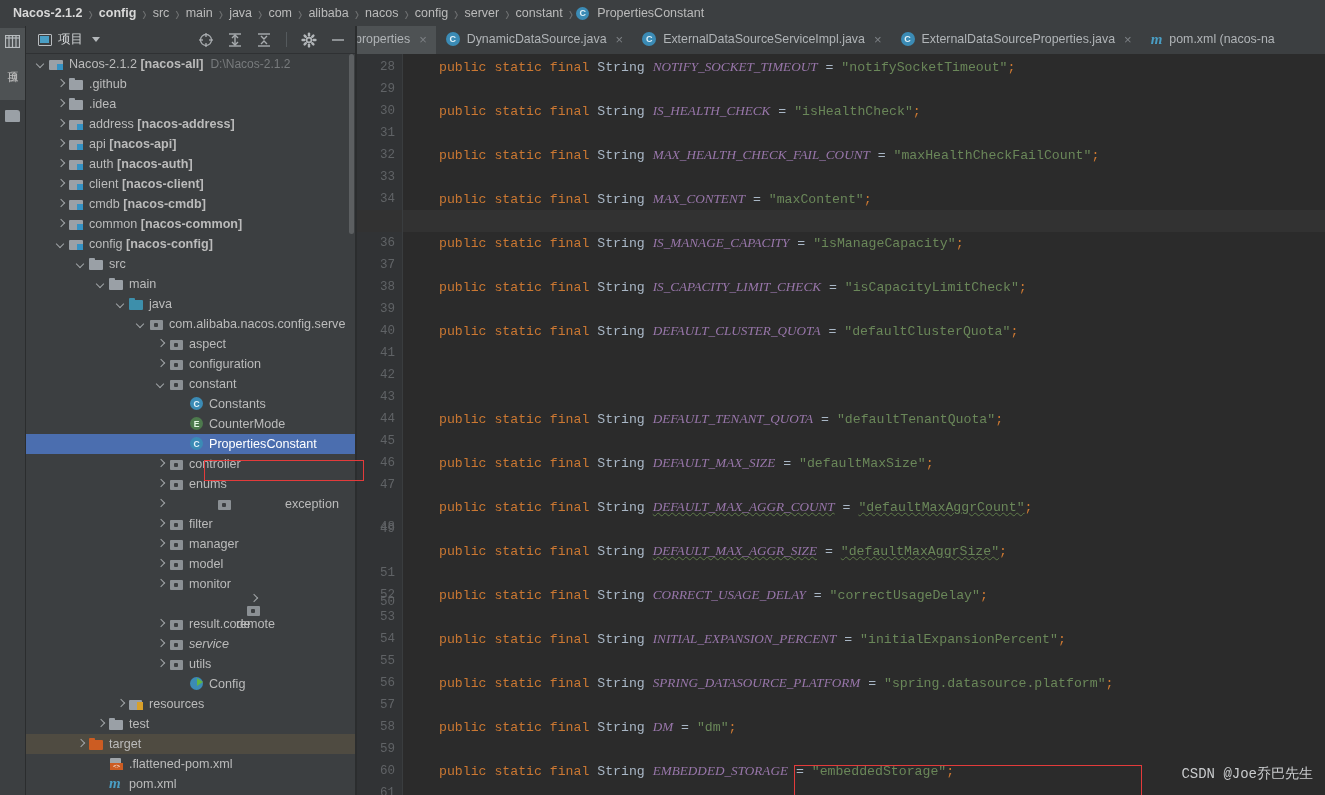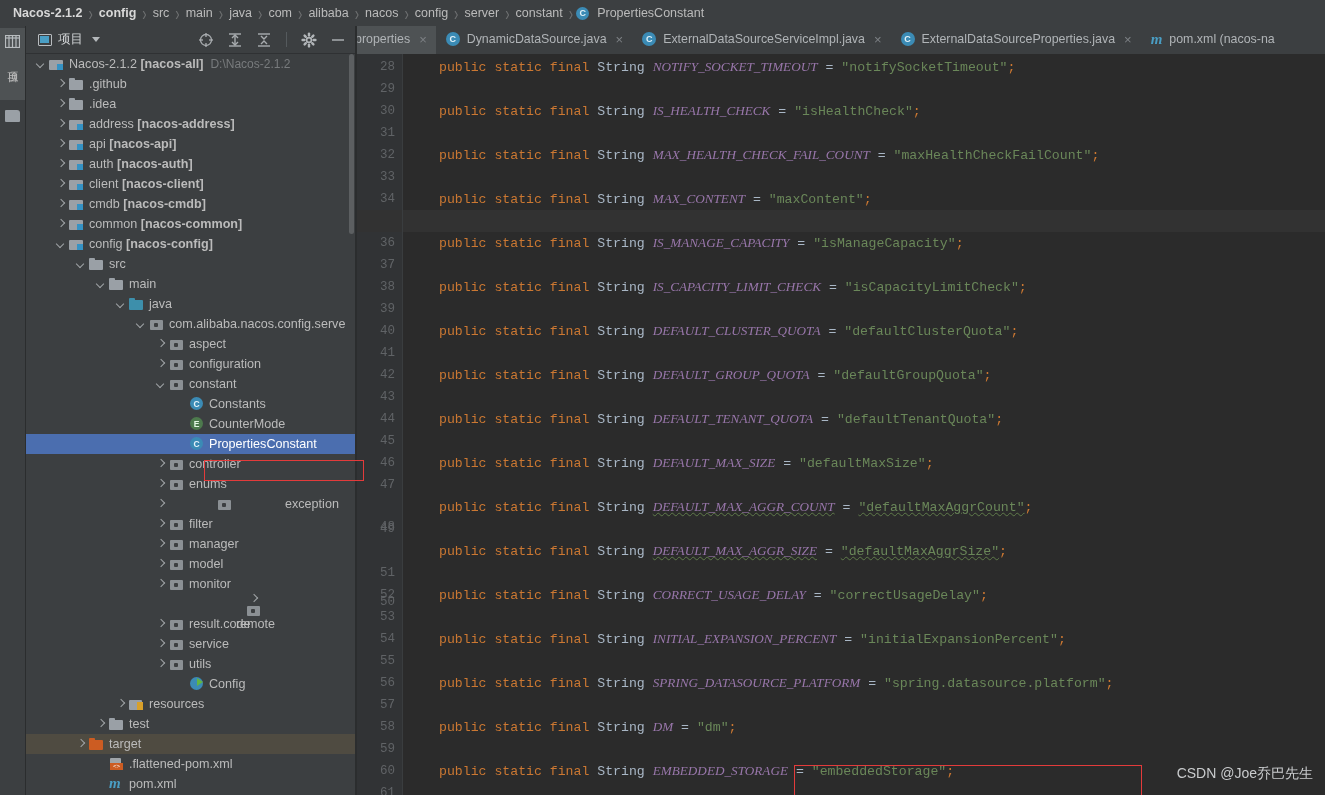--- a/index.html
+++ b/index.html
@@ -345,21 +345,21 @@
     text-decoration-thickness: 1px;
   }
   #code-annotation {
     position: absolute; left: 437px; top: 711px;
     width: 348px; height: 37px;
     border: 1.6px solid #e33b3b; pointer-events: none; z-index: 6;
   }
   #watermark {
     position: absolute; right: 12px; bottom: 12px;
     font-size: 14px; color: #c9cbcd; z-index: 7;
-    font-family: Liberation Sans, sans-serif;
+    font-family: Liberation Mono, monospace;
   }
 </style>
 </head>
 <body>
 
 <div id="breadcrumb-bar">
     <span class="crumb">
       <span class="crumb-text bold">Nacos-2.1.2</span>
     </span>
     <span class="crumb-sep">›</span>
@@ -625,21 +625,21 @@
       <div class="tree-row" style="top: 540px; position: absolute; left: 0px; width: 329px; padding-left: 130px; flex-direction: column;">
         <span class="arrow right"></span>
         <span class="ic pkg"></span>
         <span class="tlabel">remote</span>
       </div>
       <div class="tree-row" style="top: 560px; position: absolute; left: 0px; width: 329px; padding-left: 130px;">
         <span class="arrow right"></span>
         <span class="ic pkg"></span>
         <span class="tlabel">result.code</span>
       </div>
-      <div class="tree-row" style="top: 580px; position: absolute; left: 0px; width: 329px; padding-left: 130px;">
+      <div class="tree-row" style="top: 580px; position: absolute; left: 0px; width: 329px; padding-left: 130px; font-style: italic;">
         <span class="arrow right"></span>
         <span class="ic pkg"></span>
         <span class="tlabel">service</span>
       </div>
       <div class="tree-row" style="top: 600px; position: absolute; left: 0px; width: 329px; padding-left: 130px;">
         <span class="arrow right"></span>
         <span class="ic pkg"></span>
         <span class="tlabel">utils</span>
       </div>
       <div class="tree-row" style="top: 620px; position: absolute; left: 0px; width: 329px; padding-left: 150px;">
@@ -744,21 +744,20 @@
     <div class="line-hl" style="top: 156px;"></div>
   <div id="gutter-border"></div>
   <div id="code-layer">
       <div class="cline" style="top: 2px;"><span class="kw">public static final </span><span class="typ">String </span><span class="cst">NOTIFY_SOCKET_TIMEOUT</span><span class="op"> = </span><span class="str">"notifySocketTimeout"</span><span class="kw">;</span></div>
       <div class="cline" style="top: 46px;"><span class="kw">public static final </span><span class="typ">String </span><span class="cst">IS_HEALTH_CHECK</span><span class="op"> = </span><span class="str">"isHealthCheck"</span><span class="kw">;</span></div>
       <div class="cline" style="top: 90px;"><span class="kw">public static final </span><span class="typ">String </span><span class="cst">MAX_HEALTH_CHECK_FAIL_COUNT</span><span class="op"> = </span><span class="str">"maxHealthCheckFailCount"</span><span class="kw">;</span></div>
       <div class="cline" style="top: 134px;"><span class="kw">public static final </span><span class="typ">String </span><span class="cst">MAX_CONTENT</span><span class="op"> = </span><span class="str">"maxContent"</span><span class="kw">;</span></div>
       <div class="cline" style="top: 178px;"><span class="kw">public static final </span><span class="typ">String </span><span class="cst">IS_MANAGE_CAPACITY</span><span class="op"> = </span><span class="str">"isManageCapacity"</span><span class="kw">;</span></div>
       <div class="cline" style="top: 222px;"><span class="kw">public static final </span><span class="typ">String </span><span class="cst">IS_CAPACITY_LIMIT_CHECK</span><span class="op"> = </span><span class="str">"isCapacityLimitCheck"</span><span class="kw">;</span></div>
       <div class="cline" style="top: 266px;"><span class="kw">public static final </span><span class="typ">String </span><span class="cst">DEFAULT_CLUSTER_QUOTA</span><span class="op"> = </span><span class="str">"defaultClusterQuota"</span><span class="kw">;</span></div>
-      <div class="cline" style="top: 310px;"><span class="kw">public static final </span><span class="typ">String </span><span class="cst">DEFAULT_GROUP_QUOTA</span><span class="op"> = </span><span class="str">"defaultGroupQuota"</span><span class="kw">;</span></div>
       <div class="cline" style="top: 354px;"><span class="kw">public static final </span><span class="typ">String </span><span class="cst">DEFAULT_TENANT_QUOTA</span><span class="op"> = </span><span class="str">"defaultTenantQuota"</span><span class="kw">;</span></div>
       <div class="cline" style="top: 398px;"><span class="kw">public static final </span><span class="typ">String </span><span class="cst">DEFAULT_MAX_SIZE</span><span class="op"> = </span><span class="str">"defaultMaxSize"</span><span class="kw">;</span></div>
       <div class="cline" style="top: 442px;"><span class="kw">public static final </span><span class="typ">String </span><span class="cst sq">DEFAULT_MAX_AGGR_COUNT</span><span class="op"> = </span><span class="str sq">"defaultMaxAggrCount"</span><span class="kw">;</span></div>
       <div class="cline" style="top: 486px;"><span class="kw">public static final </span><span class="typ">String </span><span class="cst sq">DEFAULT_MAX_AGGR_SIZE</span><span class="op"> = </span><span class="str sq">"defaultMaxAggrSize"</span><span class="kw">;</span></div>
       <div class="cline" style="top: 530px;"><span class="kw">public static final </span><span class="typ">String </span><span class="cst">CORRECT_USAGE_DELAY</span><span class="op"> = </span><span class="str">"correctUsageDelay"</span><span class="kw">;</span></div>
       <div class="cline" style="top: 574px;"><span class="kw">public static final </span><span class="typ">String </span><span class="cst">INITIAL_EXPANSION_PERCENT</span><span class="op"> = </span><span class="str">"initialExpansionPercent"</span><span class="kw">;</span></div>
       <div class="cline" style="top: 618px;"><span class="kw">public static final </span><span class="typ">String </span><span class="cst">SPRING_DATASOURCE_PLATFORM</span><span class="op"> = </span><span class="str">"spring.datasource.platform"</span><span class="kw">;</span></div>
       <div class="cline" style="top: 662px;"><span class="kw">public static final </span><span class="typ">String </span><span class="cst">DM</span><span class="op"> = </span><span class="str">"dm"</span><span class="kw">;</span></div>
       <div class="cline" style="top: 706px;"><span class="kw">public static final </span><span class="typ">String </span><span class="cst">EMBEDDED_STORAGE</span><span class="op"> = </span><span class="str">"embeddedStorage"</span><span class="kw">;</span></div>
     </div>

